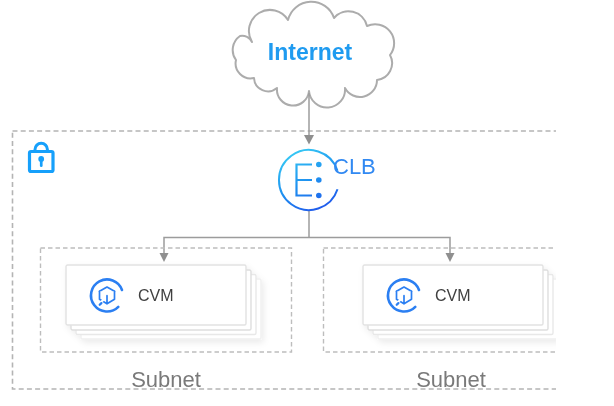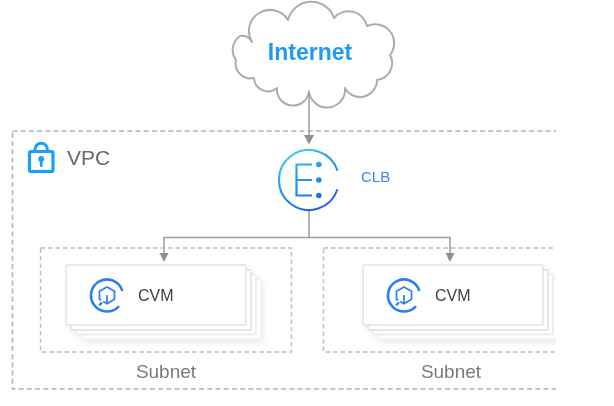--- a/index.html
+++ b/index.html
@@ -11,32 +11,32 @@
   .label{position:absolute;white-space:nowrap;}
   .internet-label{
     left:310px;top:52px;transform:translate(-50%,-50%);
     font-size:23px;font-weight:700;color:var(--internet-blue,#1F9BF0);
   }
   .vpc-label{
     left:67px;top:158px;transform:translateY(-50%);
     font-size:21px;color:var(--vpc-text,#696969);
   }
   .clb-label{
-    left:333px;top:176px;transform:translateY(-50%);
-    font-size:15px;color:var(--clb-label-blue,#3189F2);margin-left:28px;
+    left:333px;top:167px;transform:translateY(-50%);
+    font-size:22px;color:var(--clb-label-blue,#3189F2);
   }
   .cvm-label{
     top:296px;transform:translateY(-50%);
     font-size:16px;color:var(--cvm-text,#404040);
   }
   .cvm-label.pos-left{left:138px;}
   .cvm-label.pos-right{left:435px;}
   .subnet-label{
-    top:372px;transform:translate(-50%,-50%);
-    font-size:19px;color:var(--subnet-text,#7A7A7A);text-align:center;
+    top:380px;transform:translate(-50%,-50%);
+    font-size:22px;color:var(--subnet-text,#7A7A7A);text-align:center;
   }
   .subnet-label.pos-left{left:166px;}
   .subnet-label.pos-right{left:451px;}
 
   
   .cloud-path{fill:#fff;stroke:var(--cloud-gray,#ACACAC);stroke-width:2;stroke-linejoin:round;}
   .flow-line{stroke:var(--line-gray,#9C9C9C);stroke-width:1.5;fill:none;}
   .arrowhead{fill:var(--arrow-gray,#8F8F8F);stroke:none;}
   .vpc-dash{fill:none;stroke:var(--border-gray,#B4B4B4);stroke-width:1.6;stroke-dasharray:5 3.2;}
   .subnet-dash{fill:none;stroke:#BDBDBD;stroke-width:1.4;stroke-dasharray:4.5 3;}
@@ -138,19 +138,18 @@
     <g>
       <path class="clb-arc" d="M 337.5 170.7 A 30 30 0 1 0 337.5 189.3"></path>
       <path class="clb-e" d="M 312 164.5 H 296.5 V 195.5 H 312 M 296.5 180 H 312"></path>
       <circle class="clb-dot" cx="318.8" cy="164.5" r="2.8"></circle>
       <circle class="clb-dot" cx="318.8" cy="180" r="2.8"></circle>
       <circle class="clb-dot" cx="318.8" cy="195.5" r="2.8"></circle>
     </g>
   </svg>
 
   <div class="label internet-label">Internet</div>
-  <div class="label vpc-label">VPC</div>
   <div class="label clb-label">CLB</div>
   <div class="label cvm-label pos-left">CVM</div>
   <div class="label cvm-label pos-right">CVM</div>
   <div class="label subnet-label pos-left">Subnet</div>
   <div class="label subnet-label pos-right">Subnet</div>
 </div>
 
 </body></html>

